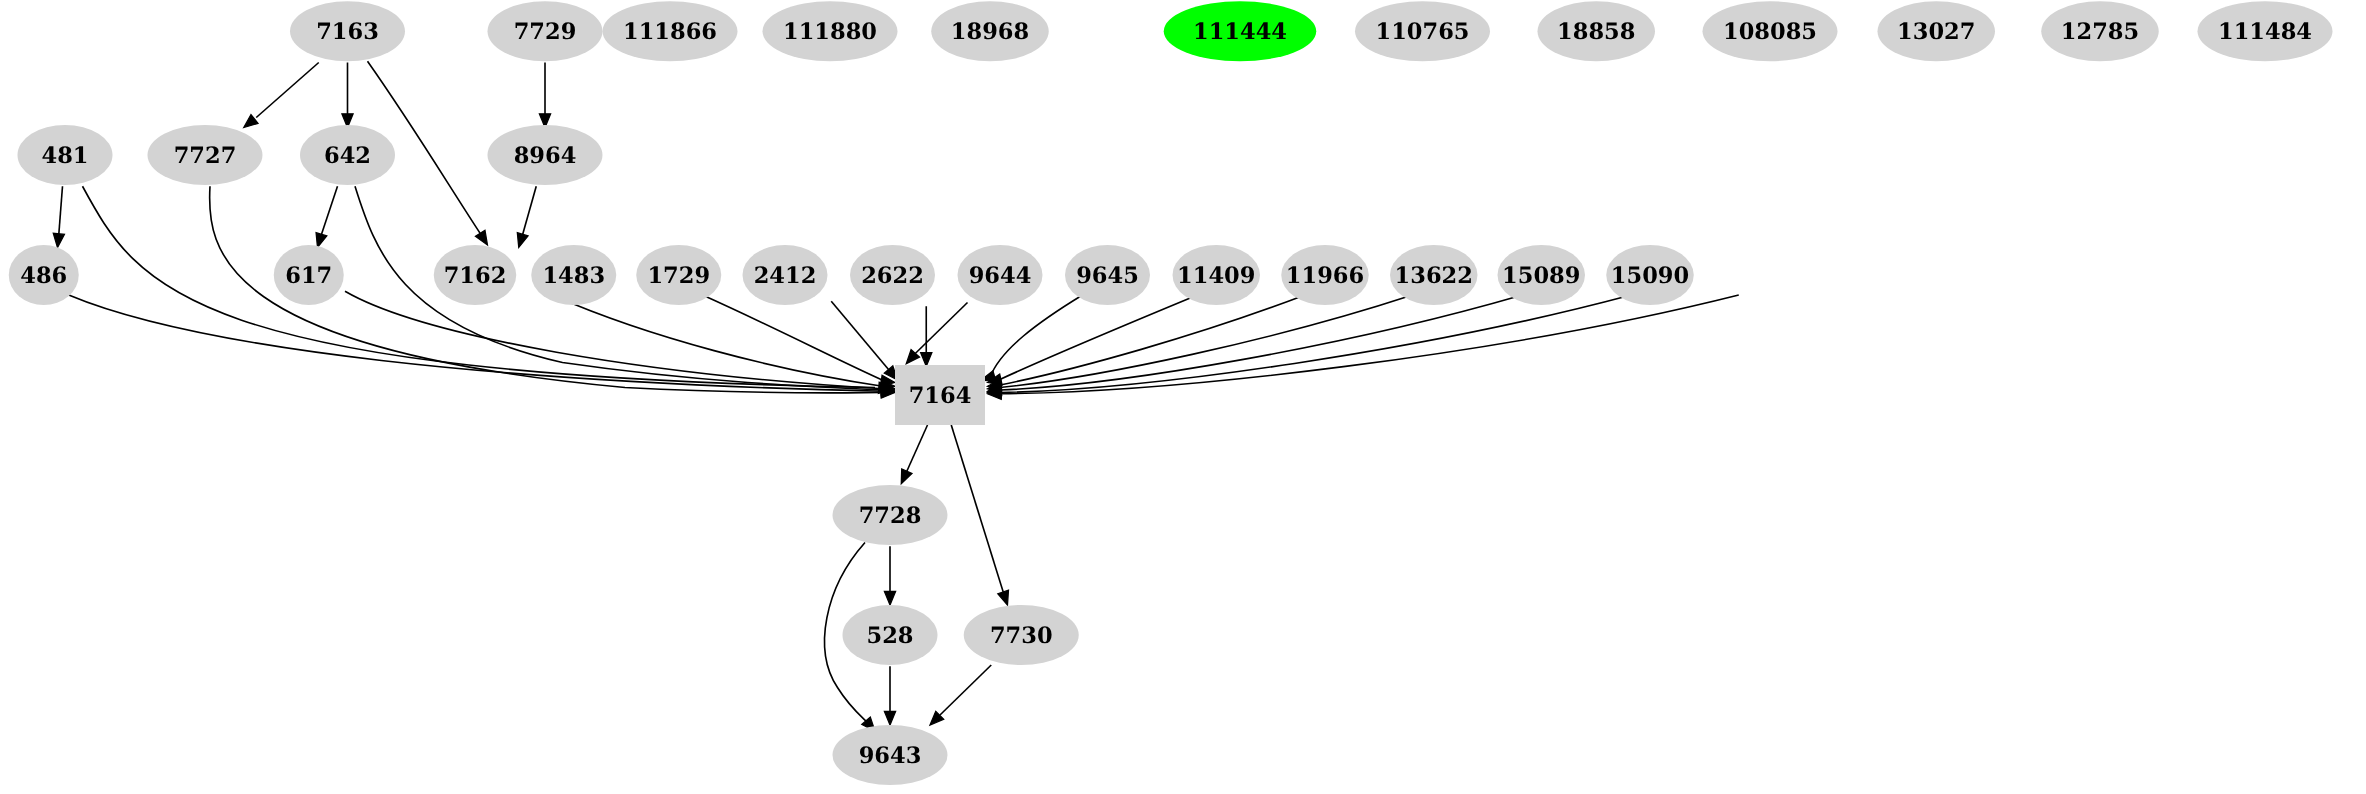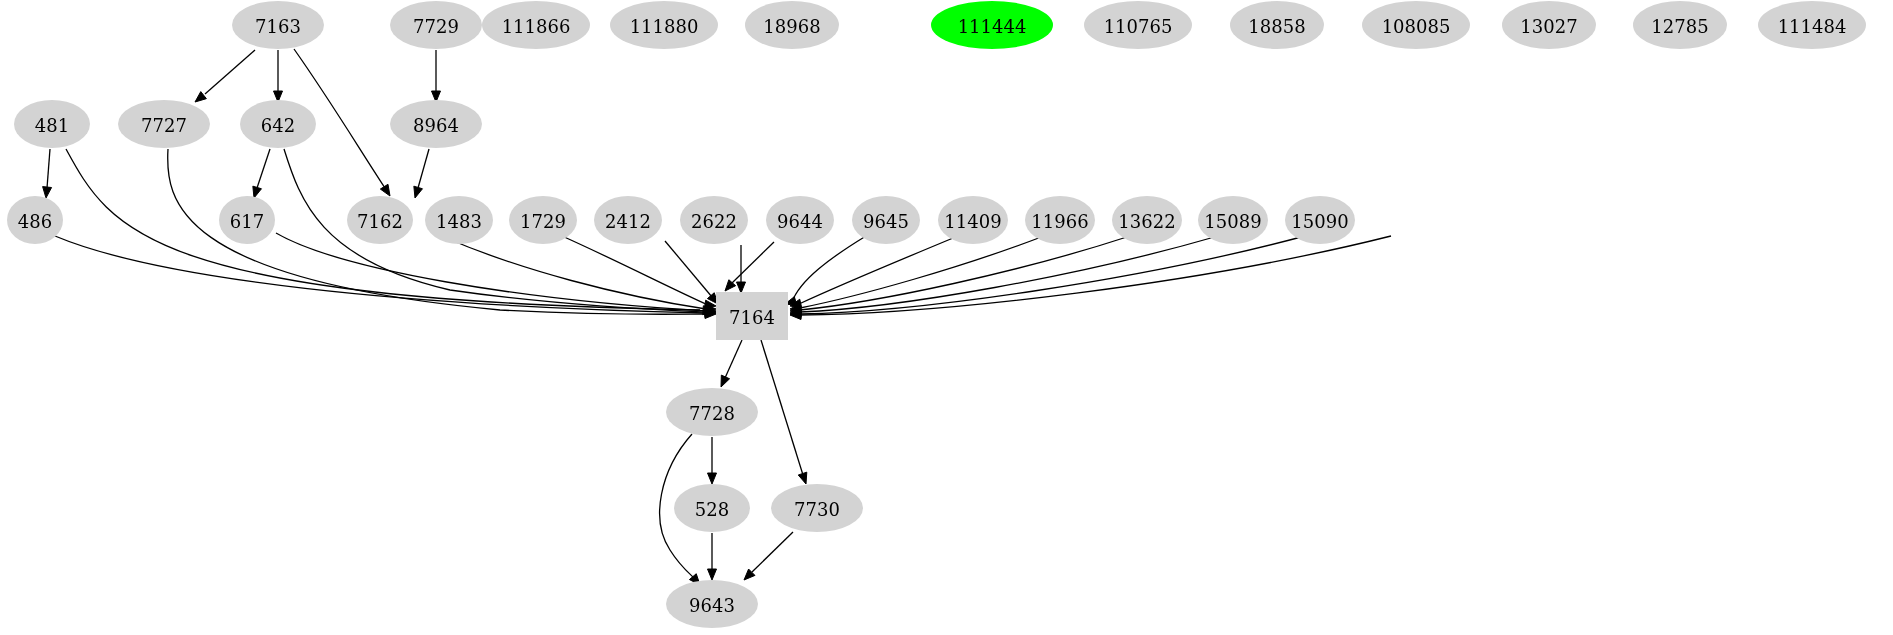--- a/index.html
+++ b/index.html
@@ -1,16 +1,16 @@
 <!DOCTYPE html>
 <html><head>
 <meta charset="utf-8">
 <style>
   html, body { margin: 0; padding: 0; background: #ffffff; }
-  #stage { position: relative; width: 1893px; height: 635px; overflow: hidden; background: #ffffff; }
+  #stage { position: relative; width: 1893px; height: 635px; overflow: hidden; background: #ffffff; font-weight: bold; }
   svg { position: absolute; left: 0; top: 0; }
   .node-shape { fill: #d3d3d3; stroke: none; }
   .node-label { font-family: "DejaVu Serif", serif; font-size: 18px; fill: #000; text-anchor: middle; dominant-baseline: central; }
   .edge { fill: none; stroke: #000; stroke-width: 1.3; }
   .arrow { fill: #000; stroke: #000; stroke-width: 1; }
 </style>
 </head>
 <body>
 
 <div id="stage">

